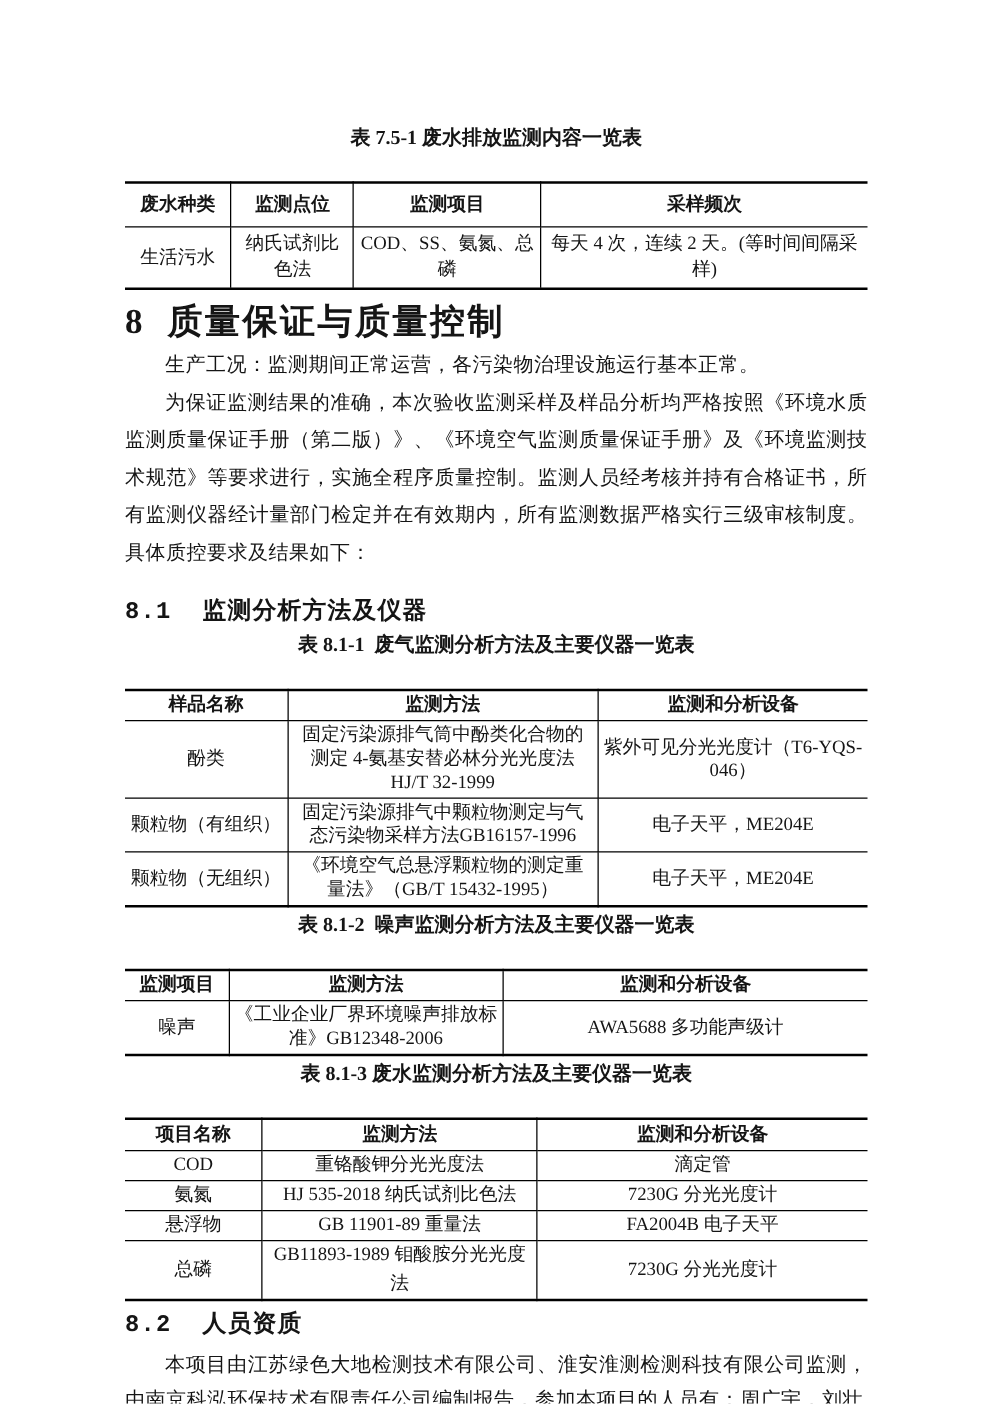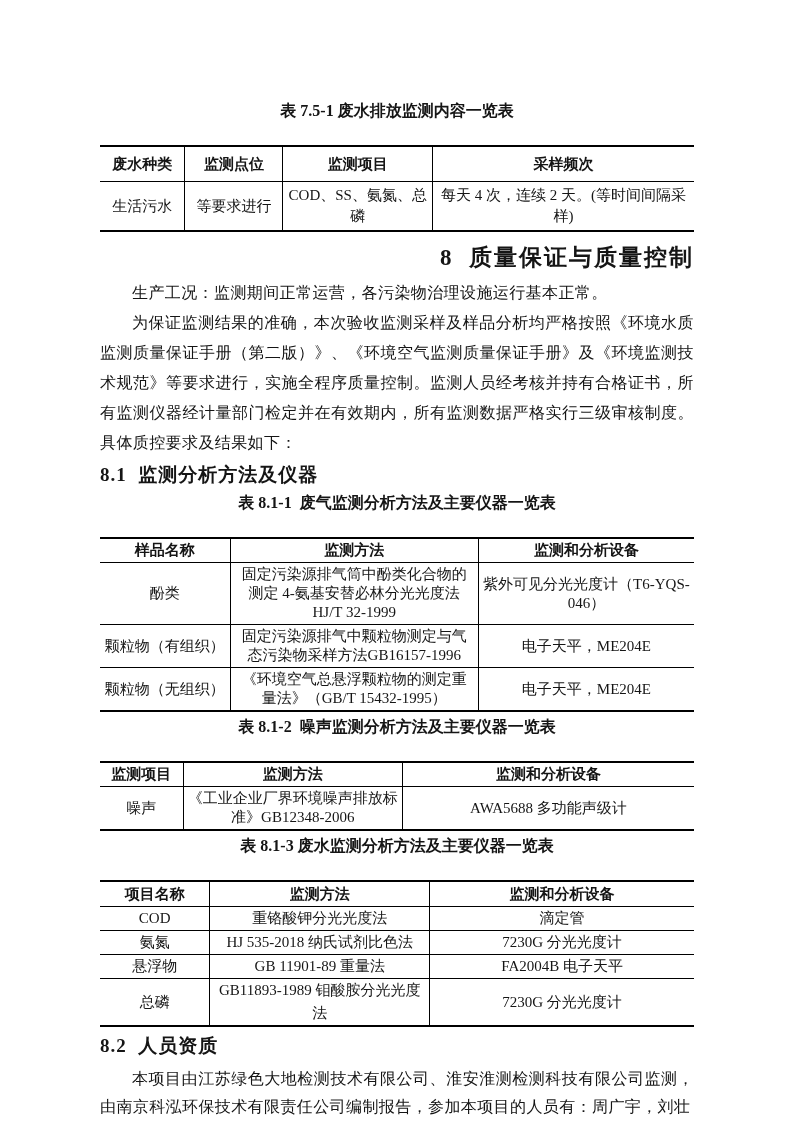--- a/index.html
+++ b/index.html
@@ -50,35 +50,35 @@
   .t811 th, .t812 th { height:21px; line-height:21px; padding:1px 4px;font-family:Liberation Serif, serif; }
   .t811 td, .t812 td { line-height:19px; padding:2px 4px; }
   .t811 td:first-child { line-height:19px; }
   .t812 td { height:38px; }
 
   
   .t813 th { height:24px; line-height:24px; padding:0 4px; }
   .t813 td { height:23px; line-height:23px; padding:0 4px; }
 
   h1.sec {
-    font-size:23px;
+    font-size:28px;
     line-height:32px;
     letter-spacing:2px;
     font-weight:bold;
     margin:10px 0 4px 0;
     white-space:pre-wrap;
-    text-align:right;
   }
   h2.sec {
     font-size:19px;
     line-height:26px;
     letter-spacing:1px;
     font-weight:bold;
-    margin:4px 0 0 0;
+    margin:18px 0 0 0;
     white-space:pre-wrap;
+    font-family:Liberation Mono, monospace;
   }
   h2.sec82 { margin-top:6px; }
   p.body {
     font-size:16px;
     line-height:30px;
     letter-spacing:0.4px;
     text-align:justify;
     text-indent:2em;
     margin:4px 0 0 0;
   }
@@ -107,21 +107,21 @@
       <tr>
           <th>废水种类</th>
           <th>监测点位</th>
           <th>监测项目</th>
           <th>采样频次</th>
         </tr>
     </thead>
     <tbody>
         <tr>
           <td>生活污水</td>
-          <td>等要求进行</td>
+          <td>纳氏试剂比色法</td>
           <td>COD、SS、氨氮、总磷</td>
           <td>每天 4 次，连续 2 天。(等时间间隔采样)</td>
         </tr>
       </tbody>
   </table>
 
   <h1 class="sec">8  质量保证与质量控制</h1>
   <p class="body tight">生产工况：监测期间正常运营，各污染物治理设施运行基本正常。</p>
   <p class="body tight">为保证监测结果的准确，本次验收监测采样及样品分析均严格按照《环境水质监测质量保证手册（第二版）》、《环境空气监测质量保证手册》及《环境监测技术规范》等要求进行，实施全程序质量控制。监测人员经考核并持有合格证书，所有监测仪器经计量部门检定并在有效期内，所有监测数据严格实行三级审核制度。具体质控要求及结果如下：</p>
 

